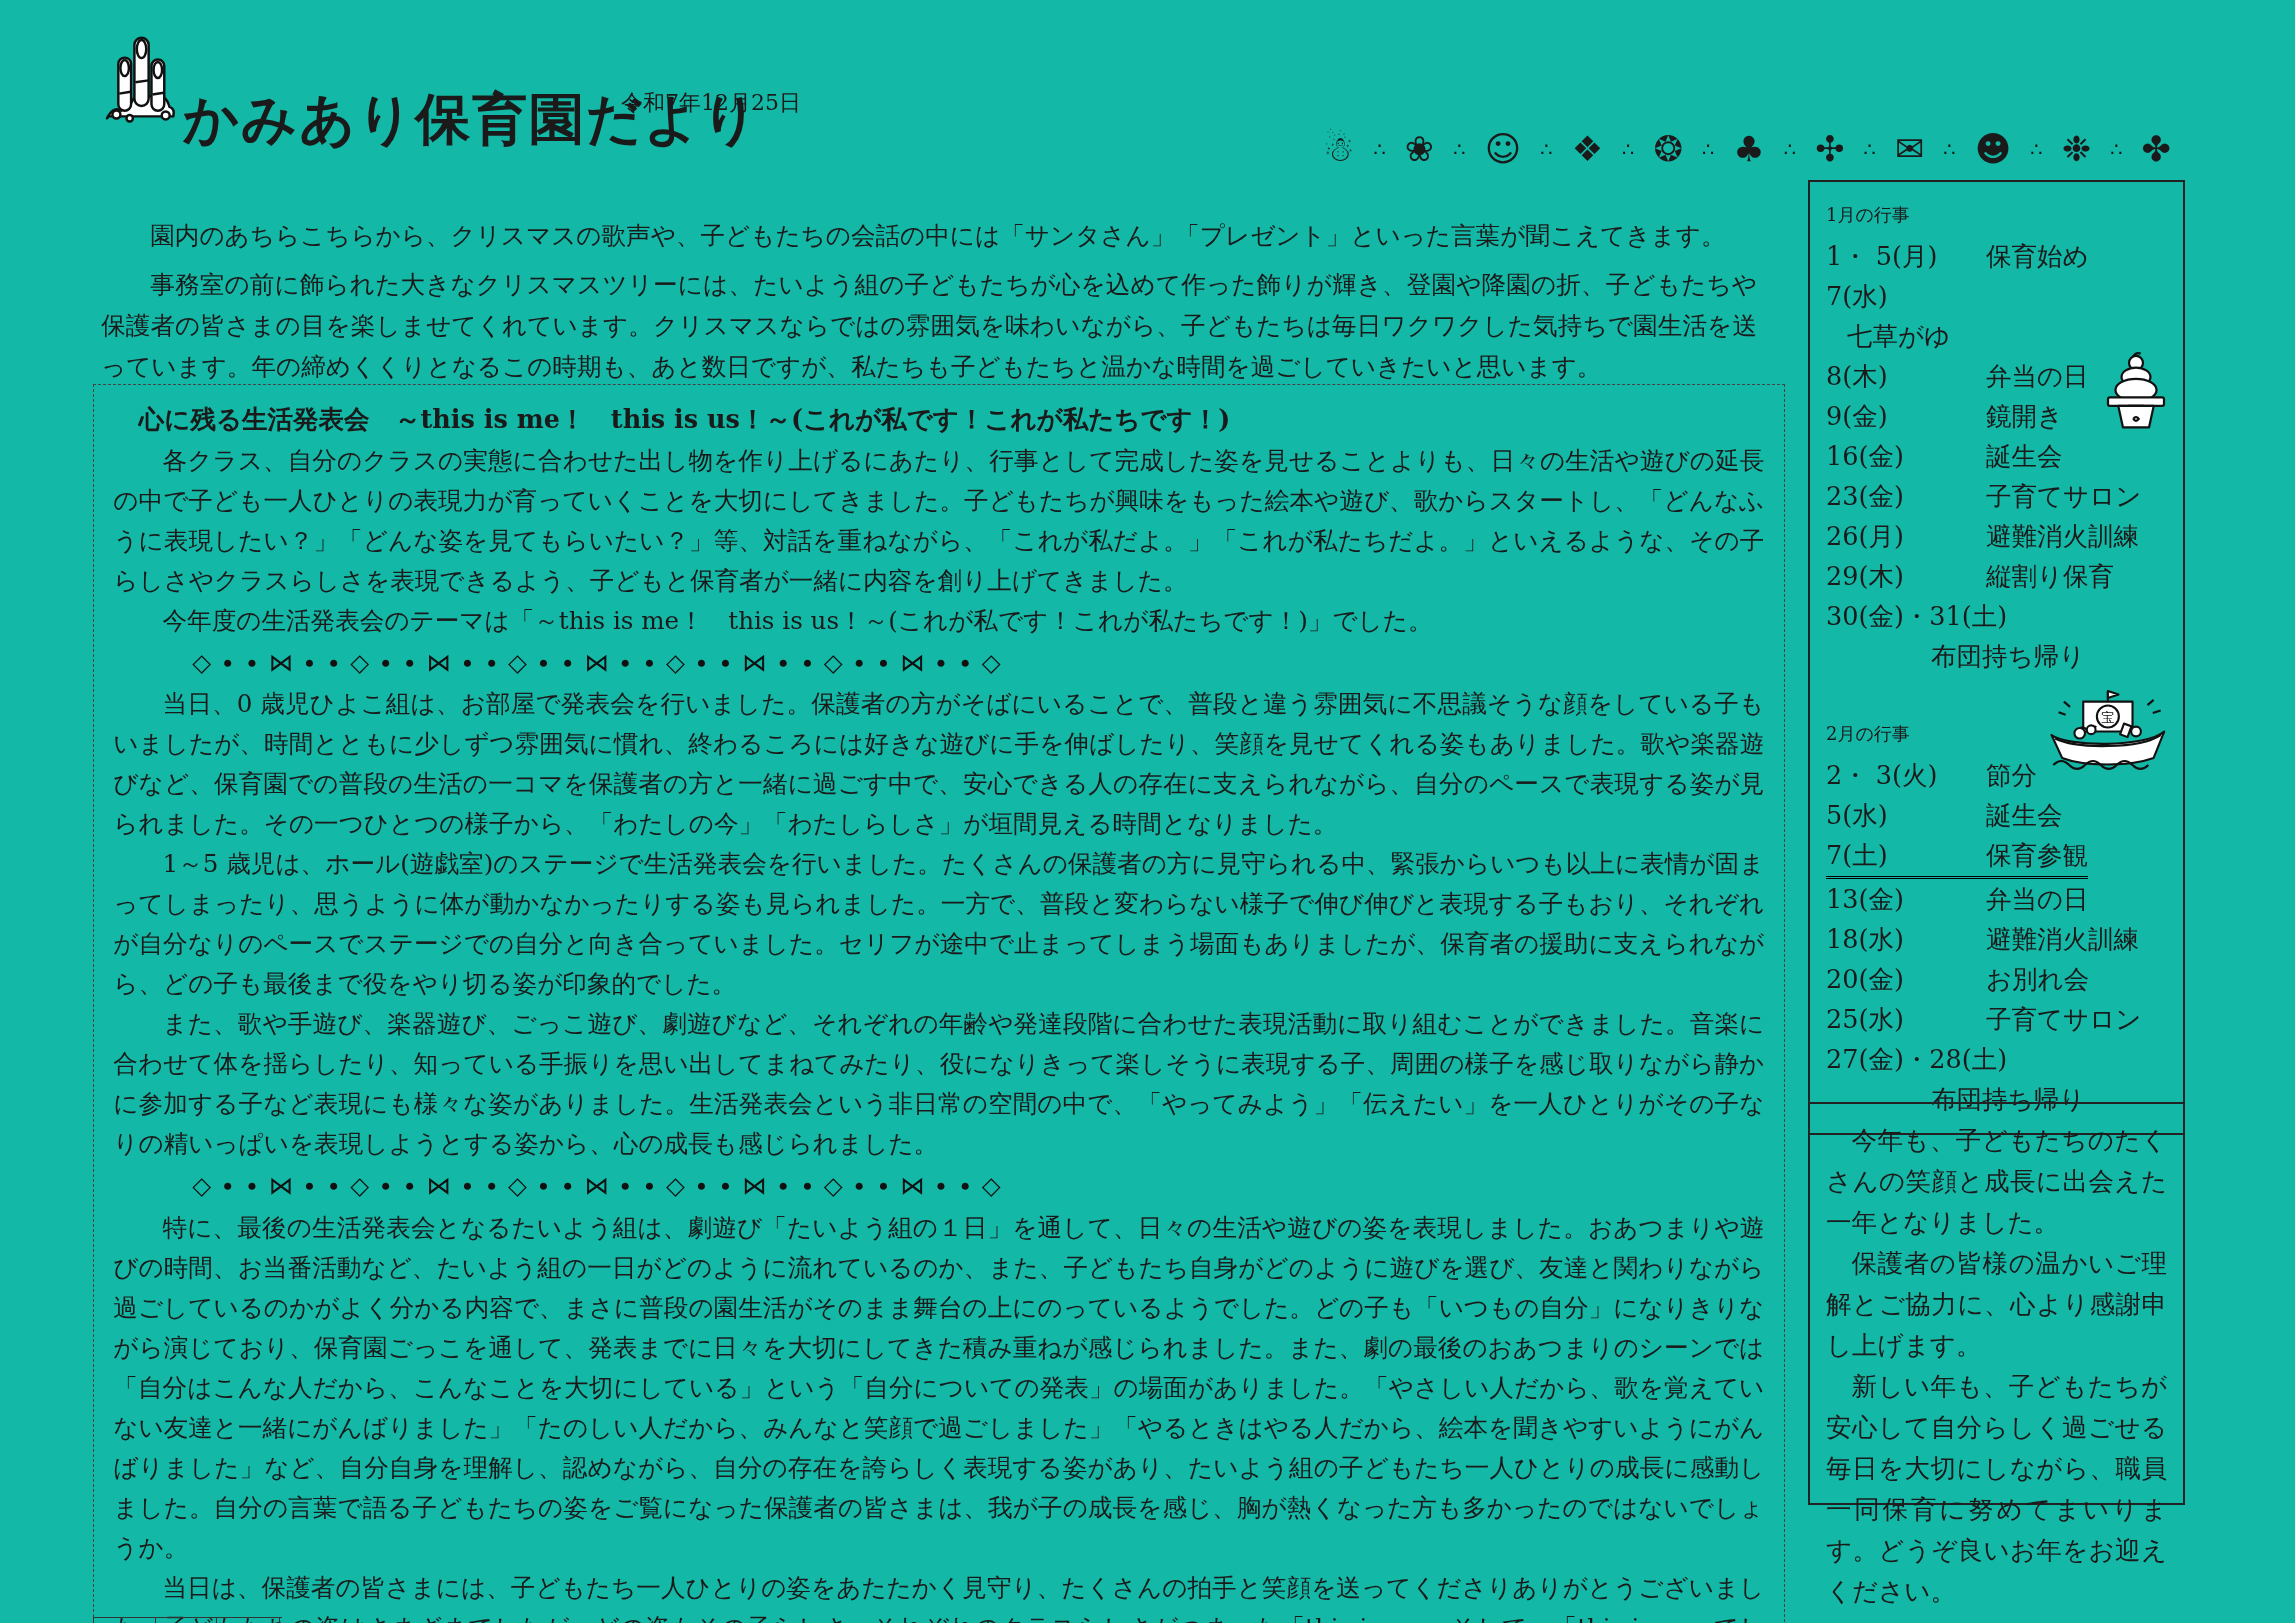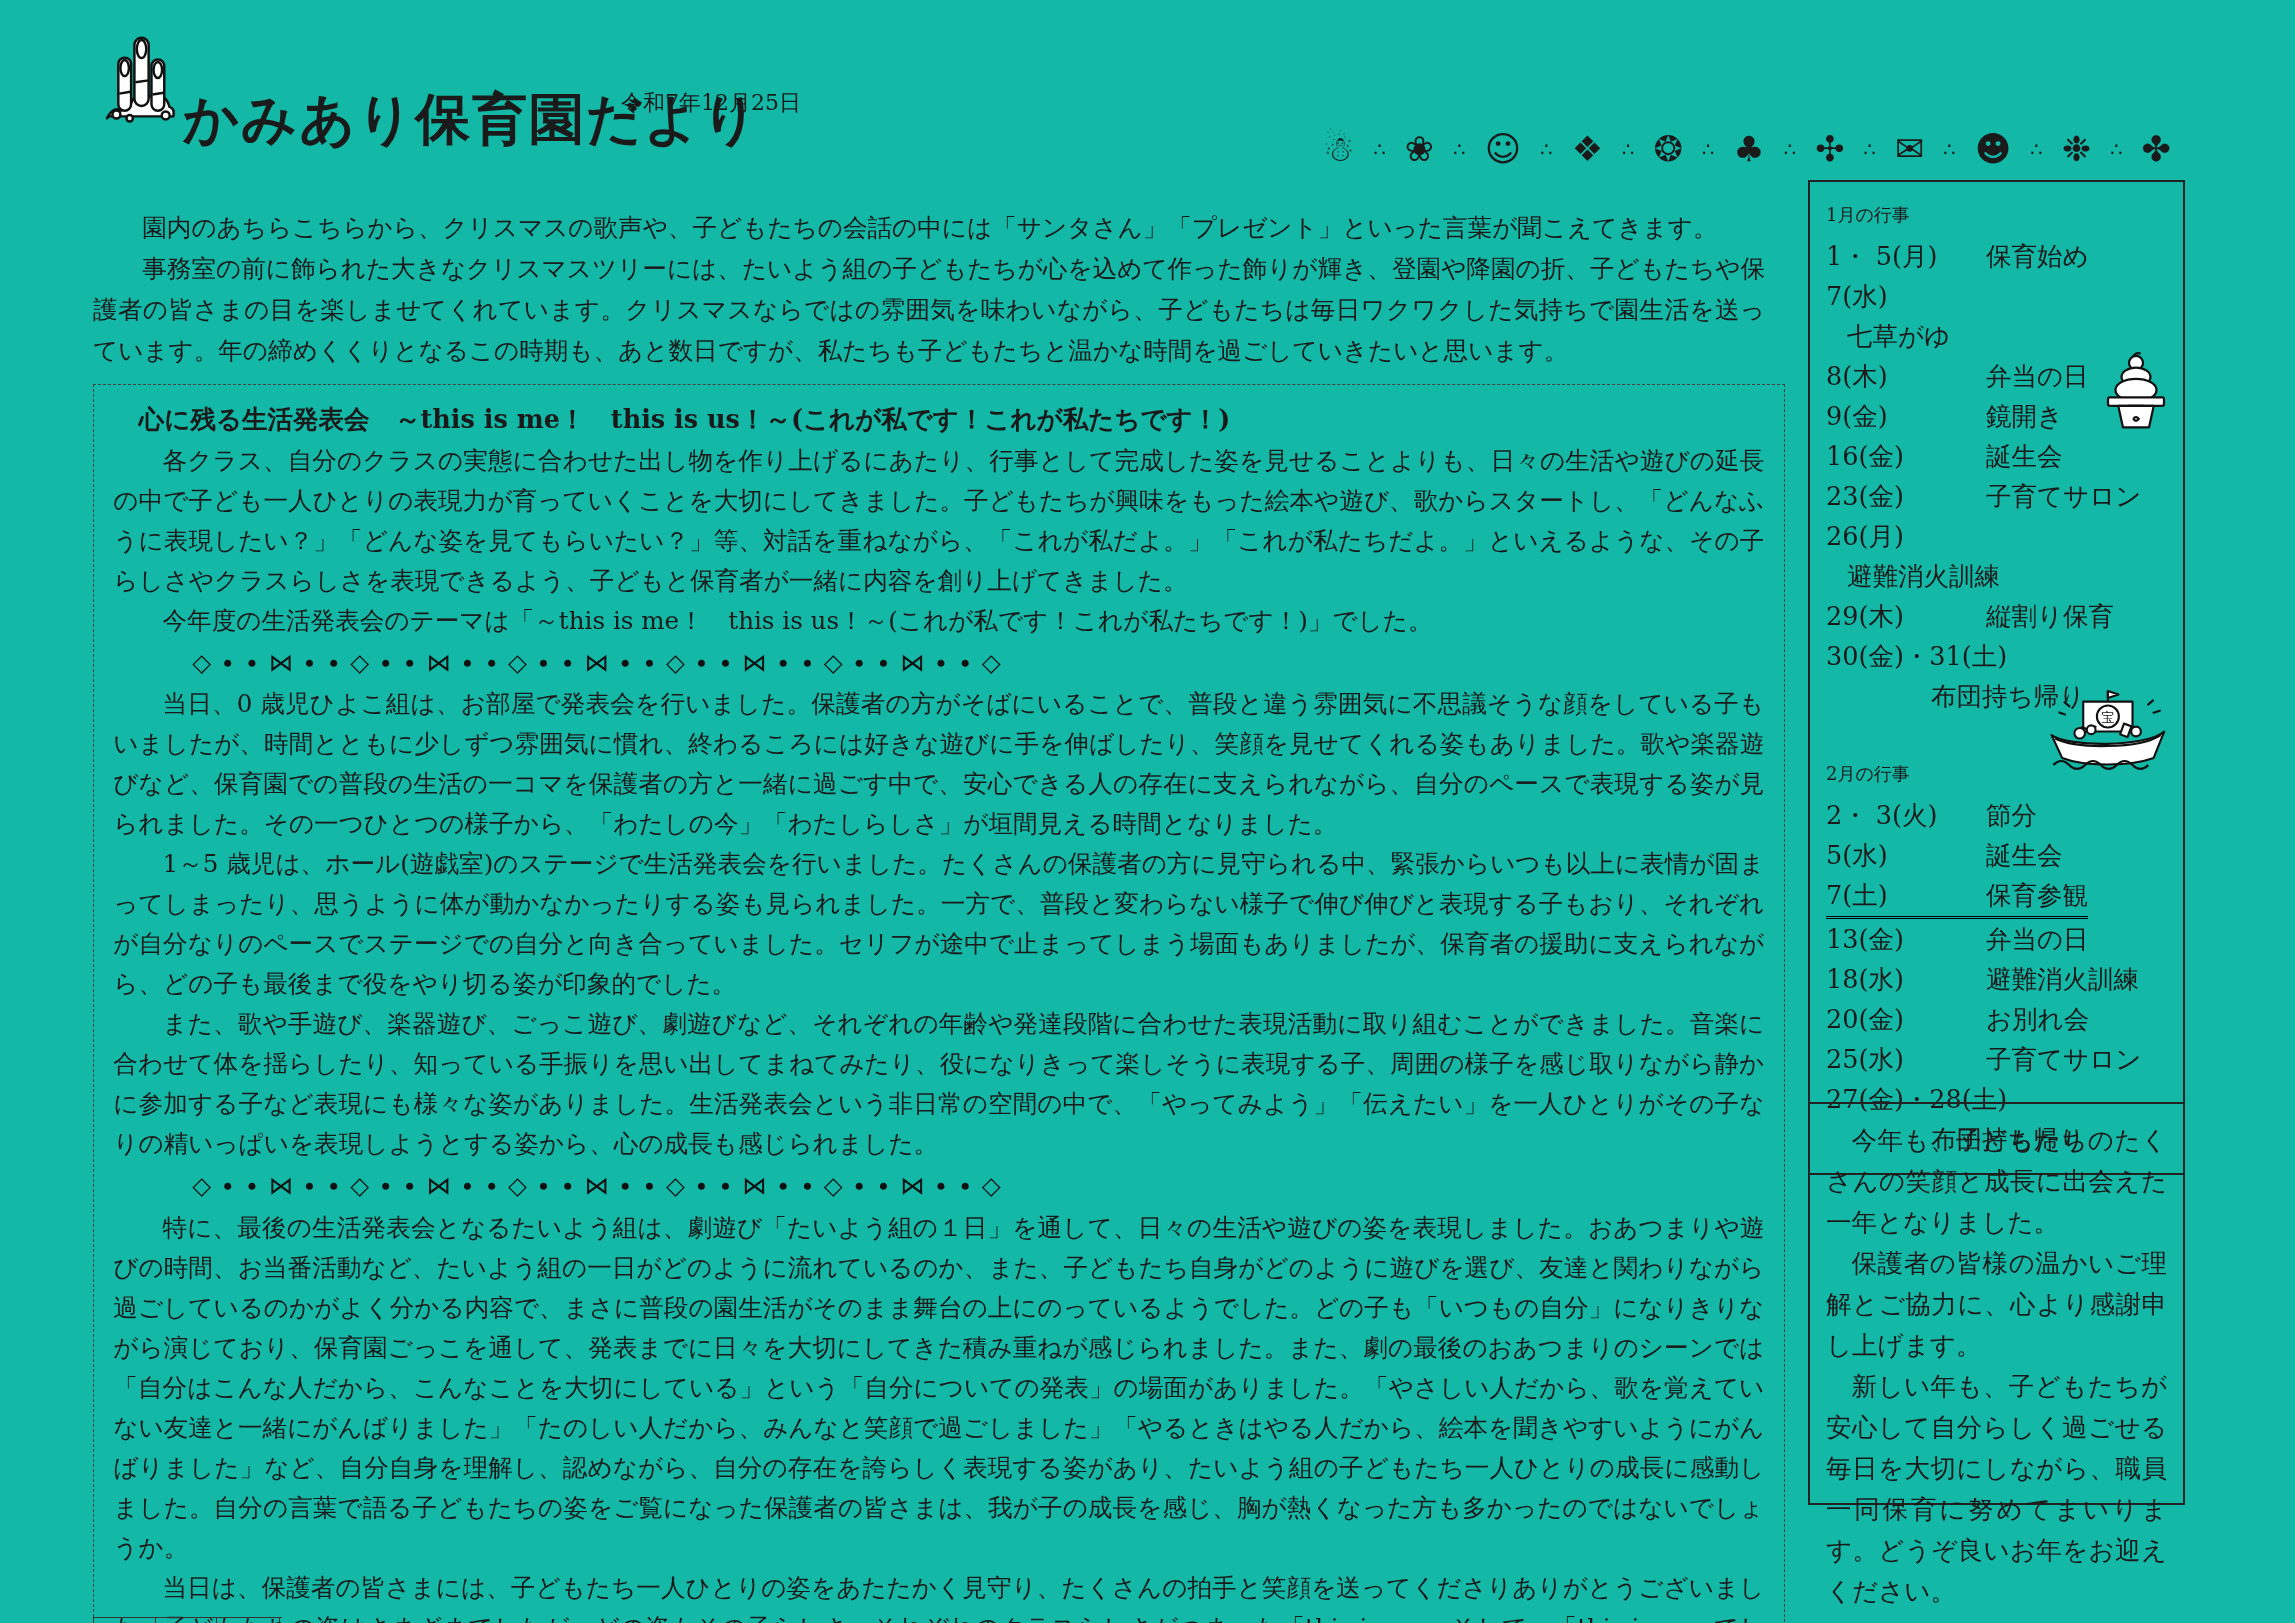--- a/index.html
+++ b/index.html
@@ -23,21 +23,21 @@
     display:flex;align-items:center;justify-content:space-between;
     font-family:"DejaVu Sans","Liberation Sans",sans-serif;
   }
   .deco-row .glyph{font-size:35px;line-height:39px;}
   .deco-row .sep{font-size:19.3px;color:#111;}
   
   .intro{
     position:absolute;left:93px;top:207px;width:1672px;
     font-size:24.6px;line-height:41px;text-align:justify;
   }
-  .intro p{margin:0;text-indent:2em;}
+  .intro p{margin:8px;text-indent:2em;}
   
   .article{
     position:absolute;left:93px;top:384px;width:1651px;
     border:1.8px dashed #444;
     padding:14px 19.3px 17.6px 19.3px;
     font-size:24.6px;line-height:40px;text-align:justify;
   }
   .article h2{margin:0 0 1.8px 0;font-size:25.5px;line-height:40px;font-weight:700;text-indent:1em;}
   .article p{margin:0;text-indent:2em;}
   .divider{
@@ -177,21 +177,21 @@
             <span class="ev-label">誕生会</span>
           </span>
         </div>
         <div class="ev-row">
           <span style="display: flex;">
             <span class="ev-date">23(金)</span>
             <span class="ev-label">子育てサロン</span>
           </span>
         </div>
         <div class="ev-row">
-          <span style="display: flex; flex-direction: column;">
+          <span style="display: flex;">
             <span class="ev-date">26(月)</span>
             <span class="ev-label">避難消火訓練</span>
           </span>
         </div>
         <div class="ev-row">
           <span style="display: flex;">
             <span class="ev-date">29(木)</span>
             <span class="ev-label">縦割り保育</span>
           </span>
         </div>

